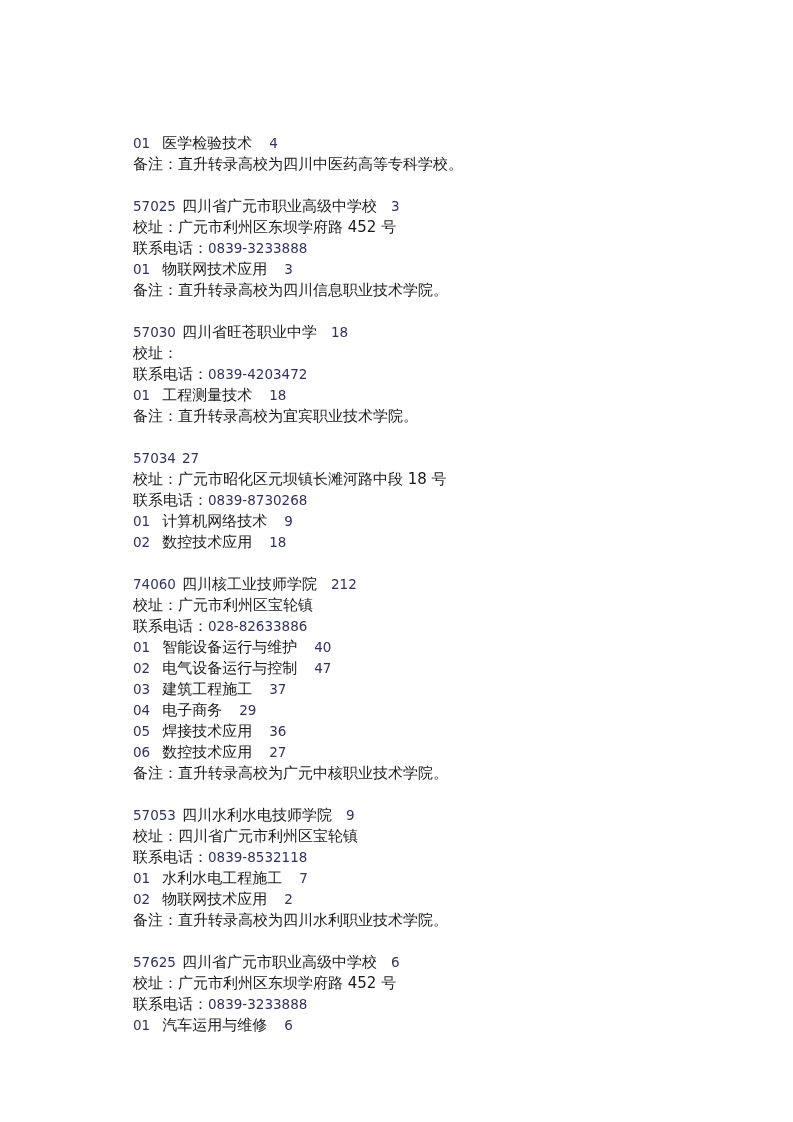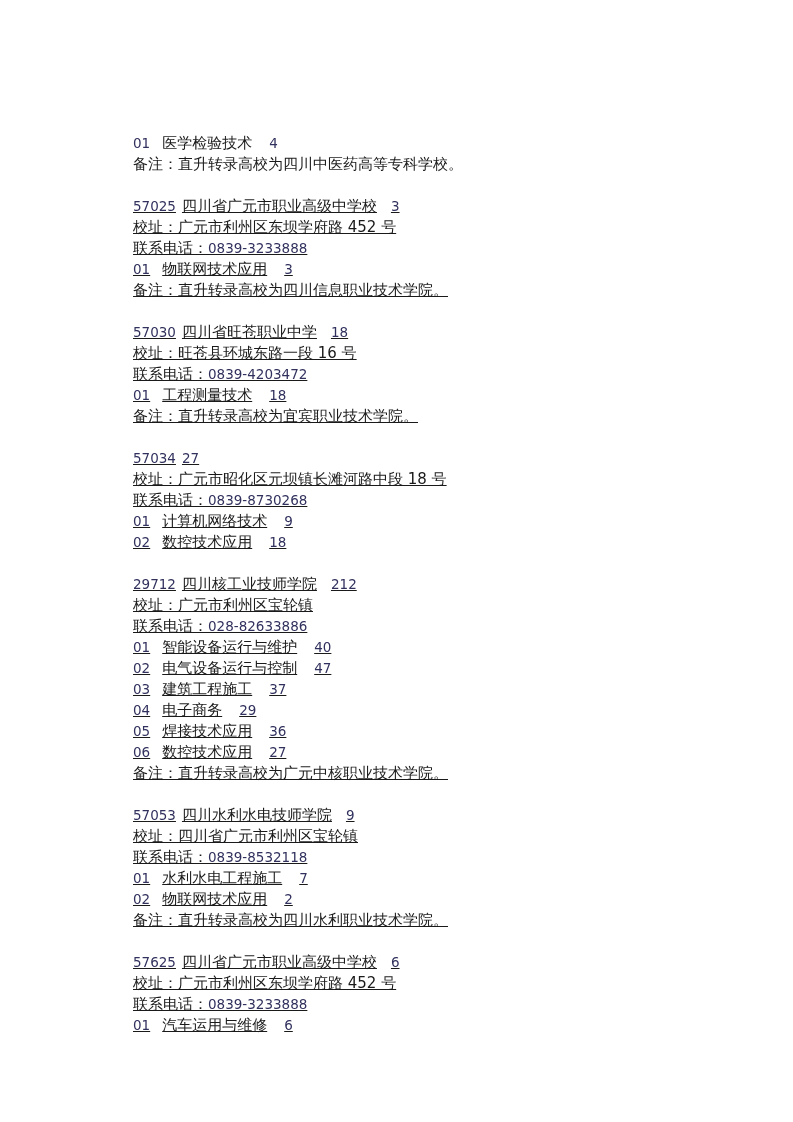--- a/index.html
+++ b/index.html
@@ -18,21 +18,21 @@
     font-size: 15px;
     margin-top: 36px;
   }
   .content {
     position: absolute;
     left: 133px;
     top: 97px;
     right: 40px;
   }
   .block { margin: 0; }
-  .block + .block { margin-top: 21px; text-decoration: underline; } 
+  .block + .block { margin-top: 21px; } 
   .line {
     display: flex;
     align-items: baseline;
     height: 21px;
     line-height: 21px;
     white-space: pre;
   }
   .digits {
     color: #31315e;            
     font-size: 13.5px;
@@ -77,21 +77,21 @@
       <div class="line">备注：直升转录高校为四川信息职业技术学院。</div>
     </section>
 
     <section class="block">
       <div class="line">
         <span class="digits code">57030</span>
         <span class="sname">四川省旺苍职业中学</span>
         <span class="digits">18</span>
       </div>
       <div class="line">
-        <span>校址：</span><span>旺苍县环城东路一段 16 号</span>
+        <span>校址：</span>
       </div>
       <div class="line">
         <span>联系电话：</span><span class="digits">0839-4203472</span>
       </div>
       <div class="line">
         <span class="digits mnum">01</span>
         <span class="mname">工程测量技术</span>
         <span class="digits">18</span>
       </div>
       <div class="line">备注：直升转录高校为宜宾职业技术学院。</div>
@@ -115,21 +115,21 @@
       </div>
       <div class="line">
         <span class="digits mnum">02</span>
         <span class="mname">数控技术应用</span>
         <span class="digits">18</span>
       </div>
     </section>
 
     <section class="block">
       <div class="line">
-        <span class="digits code">29712</span>
+        <span class="digits code">74060</span>
         <span class="sname">四川核工业技师学院</span>
         <span class="digits">212</span>
       </div>
       <div class="line">
         <span>校址：</span><span>广元市利州区宝轮镇</span>
       </div>
       <div class="line">
         <span>联系电话：</span><span class="digits">028-82633886</span>
       </div>
       <div class="line">

